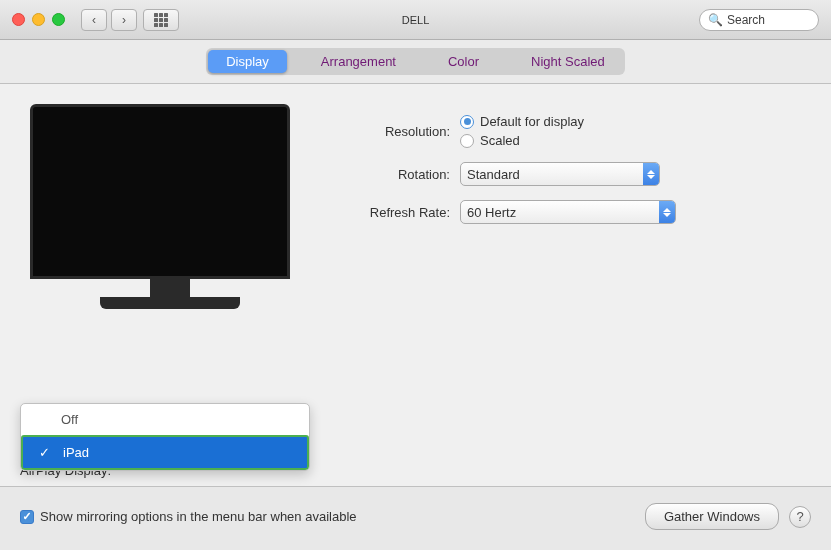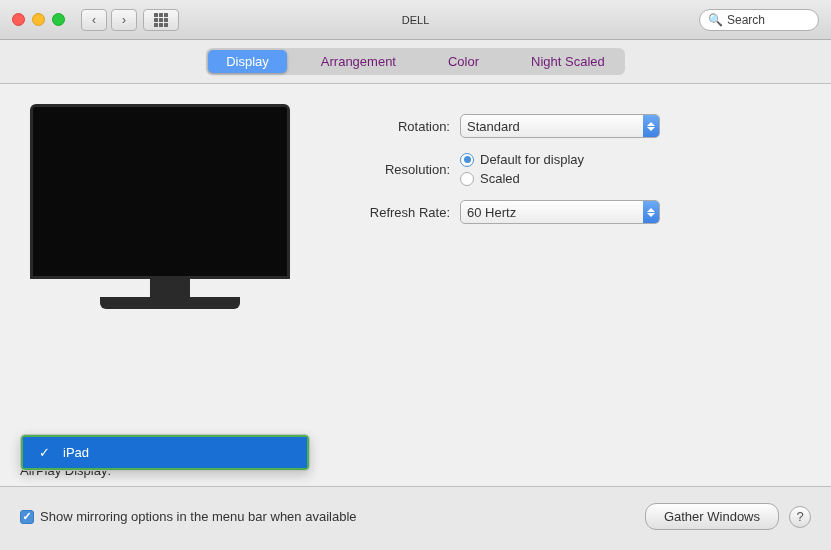--- a/index.html
+++ b/index.html
@@ -438,61 +438,65 @@
 
   <div class="monitor-section">
     <div class="monitor-frame">
       <div class="monitor-screen"></div>
     </div>
     <div class="monitor-neck"></div>
     <div class="monitor-base"></div>
   </div>
 
   <div class="settings-panel">
-
-    <div class="setting-row">
-      <div class="setting-label">Rotation:</div>
-      <div class="select-box" style="width:200px;">
-        <span class="select-box-label">Standard</span>
-        <div class="select-arrows">
-          <div class="arrow-up"></div>
-          <div class="arrow-down"></div>
-        </div>
-      </div>
-    </div>
 
     <div class="setting-row">
       <div class="setting-label">Resolution:</div>
       <div class="setting-value">
         <div class="radio-option">
           <div class="radio-circle selected">
           </div>
           <span>Default for display</span>
         </div>
         <div class="radio-option">
           <div class="radio-circle"></div>
           <span>Scaled</span>
         </div>
       </div>
     </div>
 
     <div class="setting-row">
+      <div class="setting-label">Rotation:</div>
+      <div class="select-box" style="width:200px;">
+        <span class="select-box-label">Standard</span>
+        <div class="select-arrows">
+          <div class="arrow-up"></div>
+          <div class="arrow-down"></div>
+        </div>
+      </div>
+    </div>
+
+    <div class="setting-row">
       <div class="setting-label">Refresh Rate:</div>
-      <div class="select-box" style="width:200px;">
+      <div class="select-box" style="width:216px;">
         <span class="select-box-label">60 Hertz</span>
         <div class="select-arrows">
           <div class="arrow-up"></div>
           <div class="arrow-down"></div>
         </div>
       </div>
     </div>
 
   </div>
 
   <div class="dropdown-overlay">
+    <div class="dropdown-item unselected">
+      <span class="checkmark"></span>
+      <span>Off</span>
+    </div>
     <div class="dropdown-item selected">
       <span class="checkmark">✓</span>
       <span>iPad</span>
     </div>
   </div>
 
   <div class="airplay-label-row">AirPlay Display:</div>
 
   <div class="bottom-bar">
     <div class="checkbox-row">

